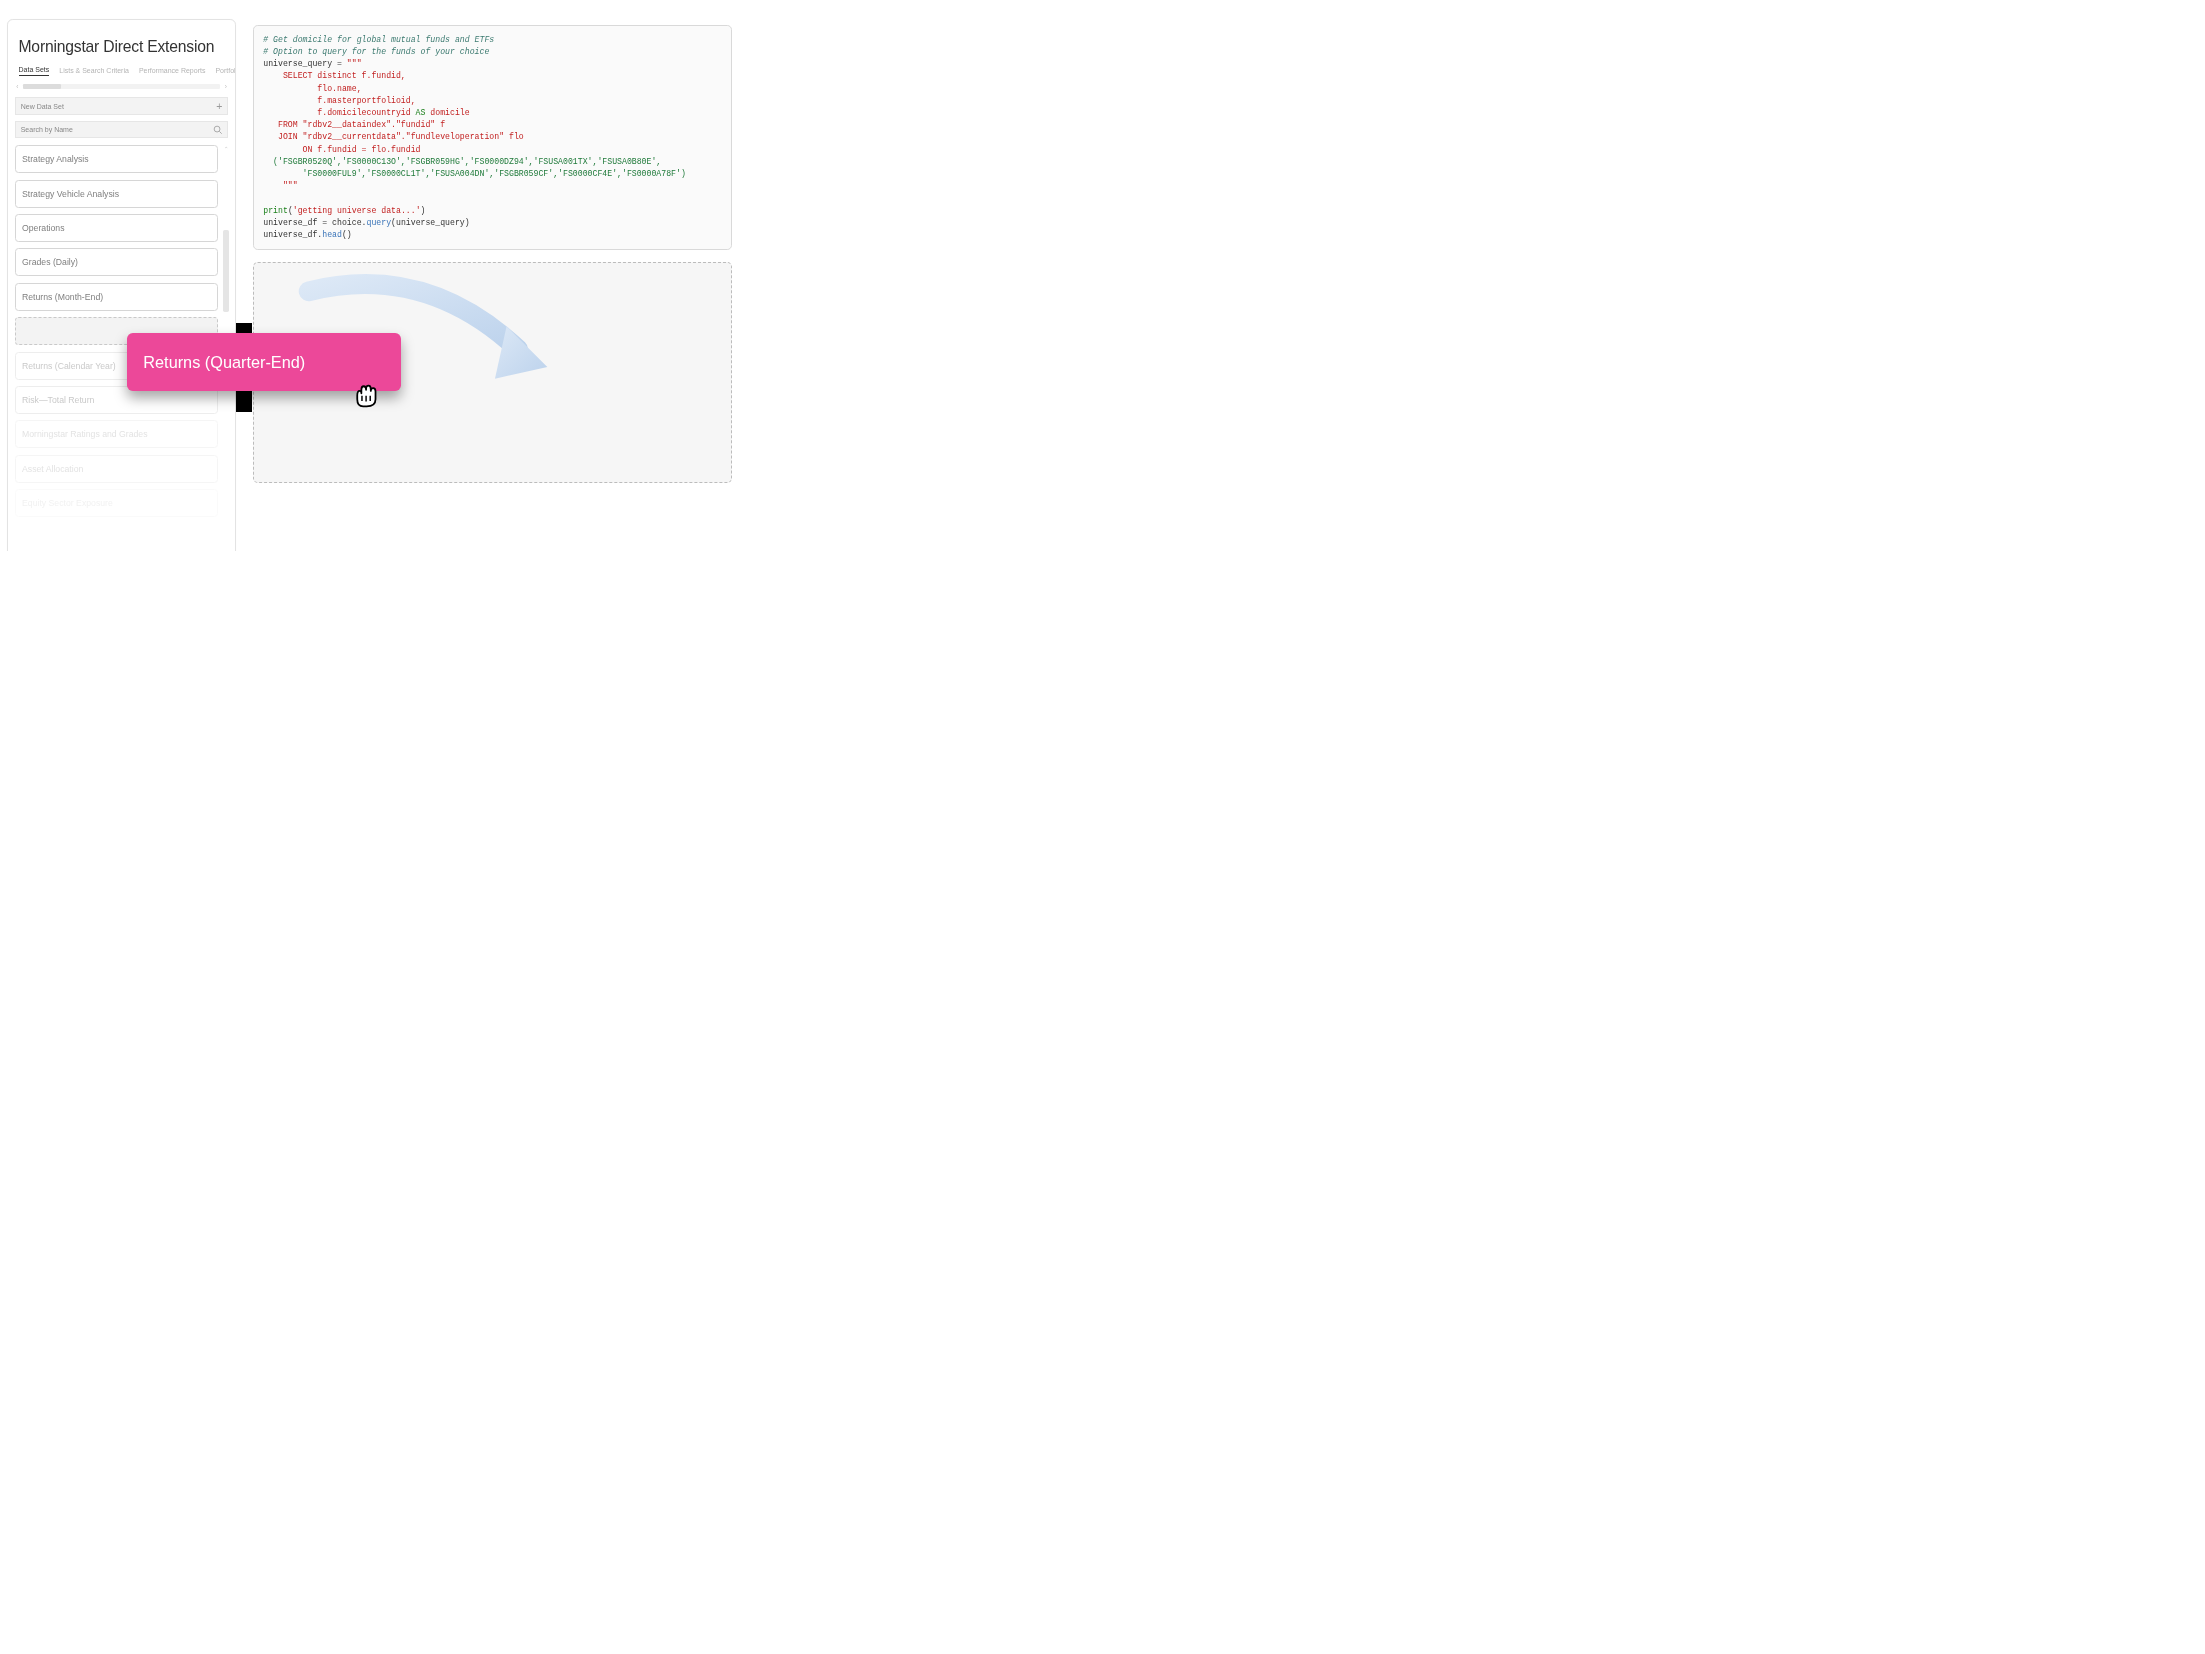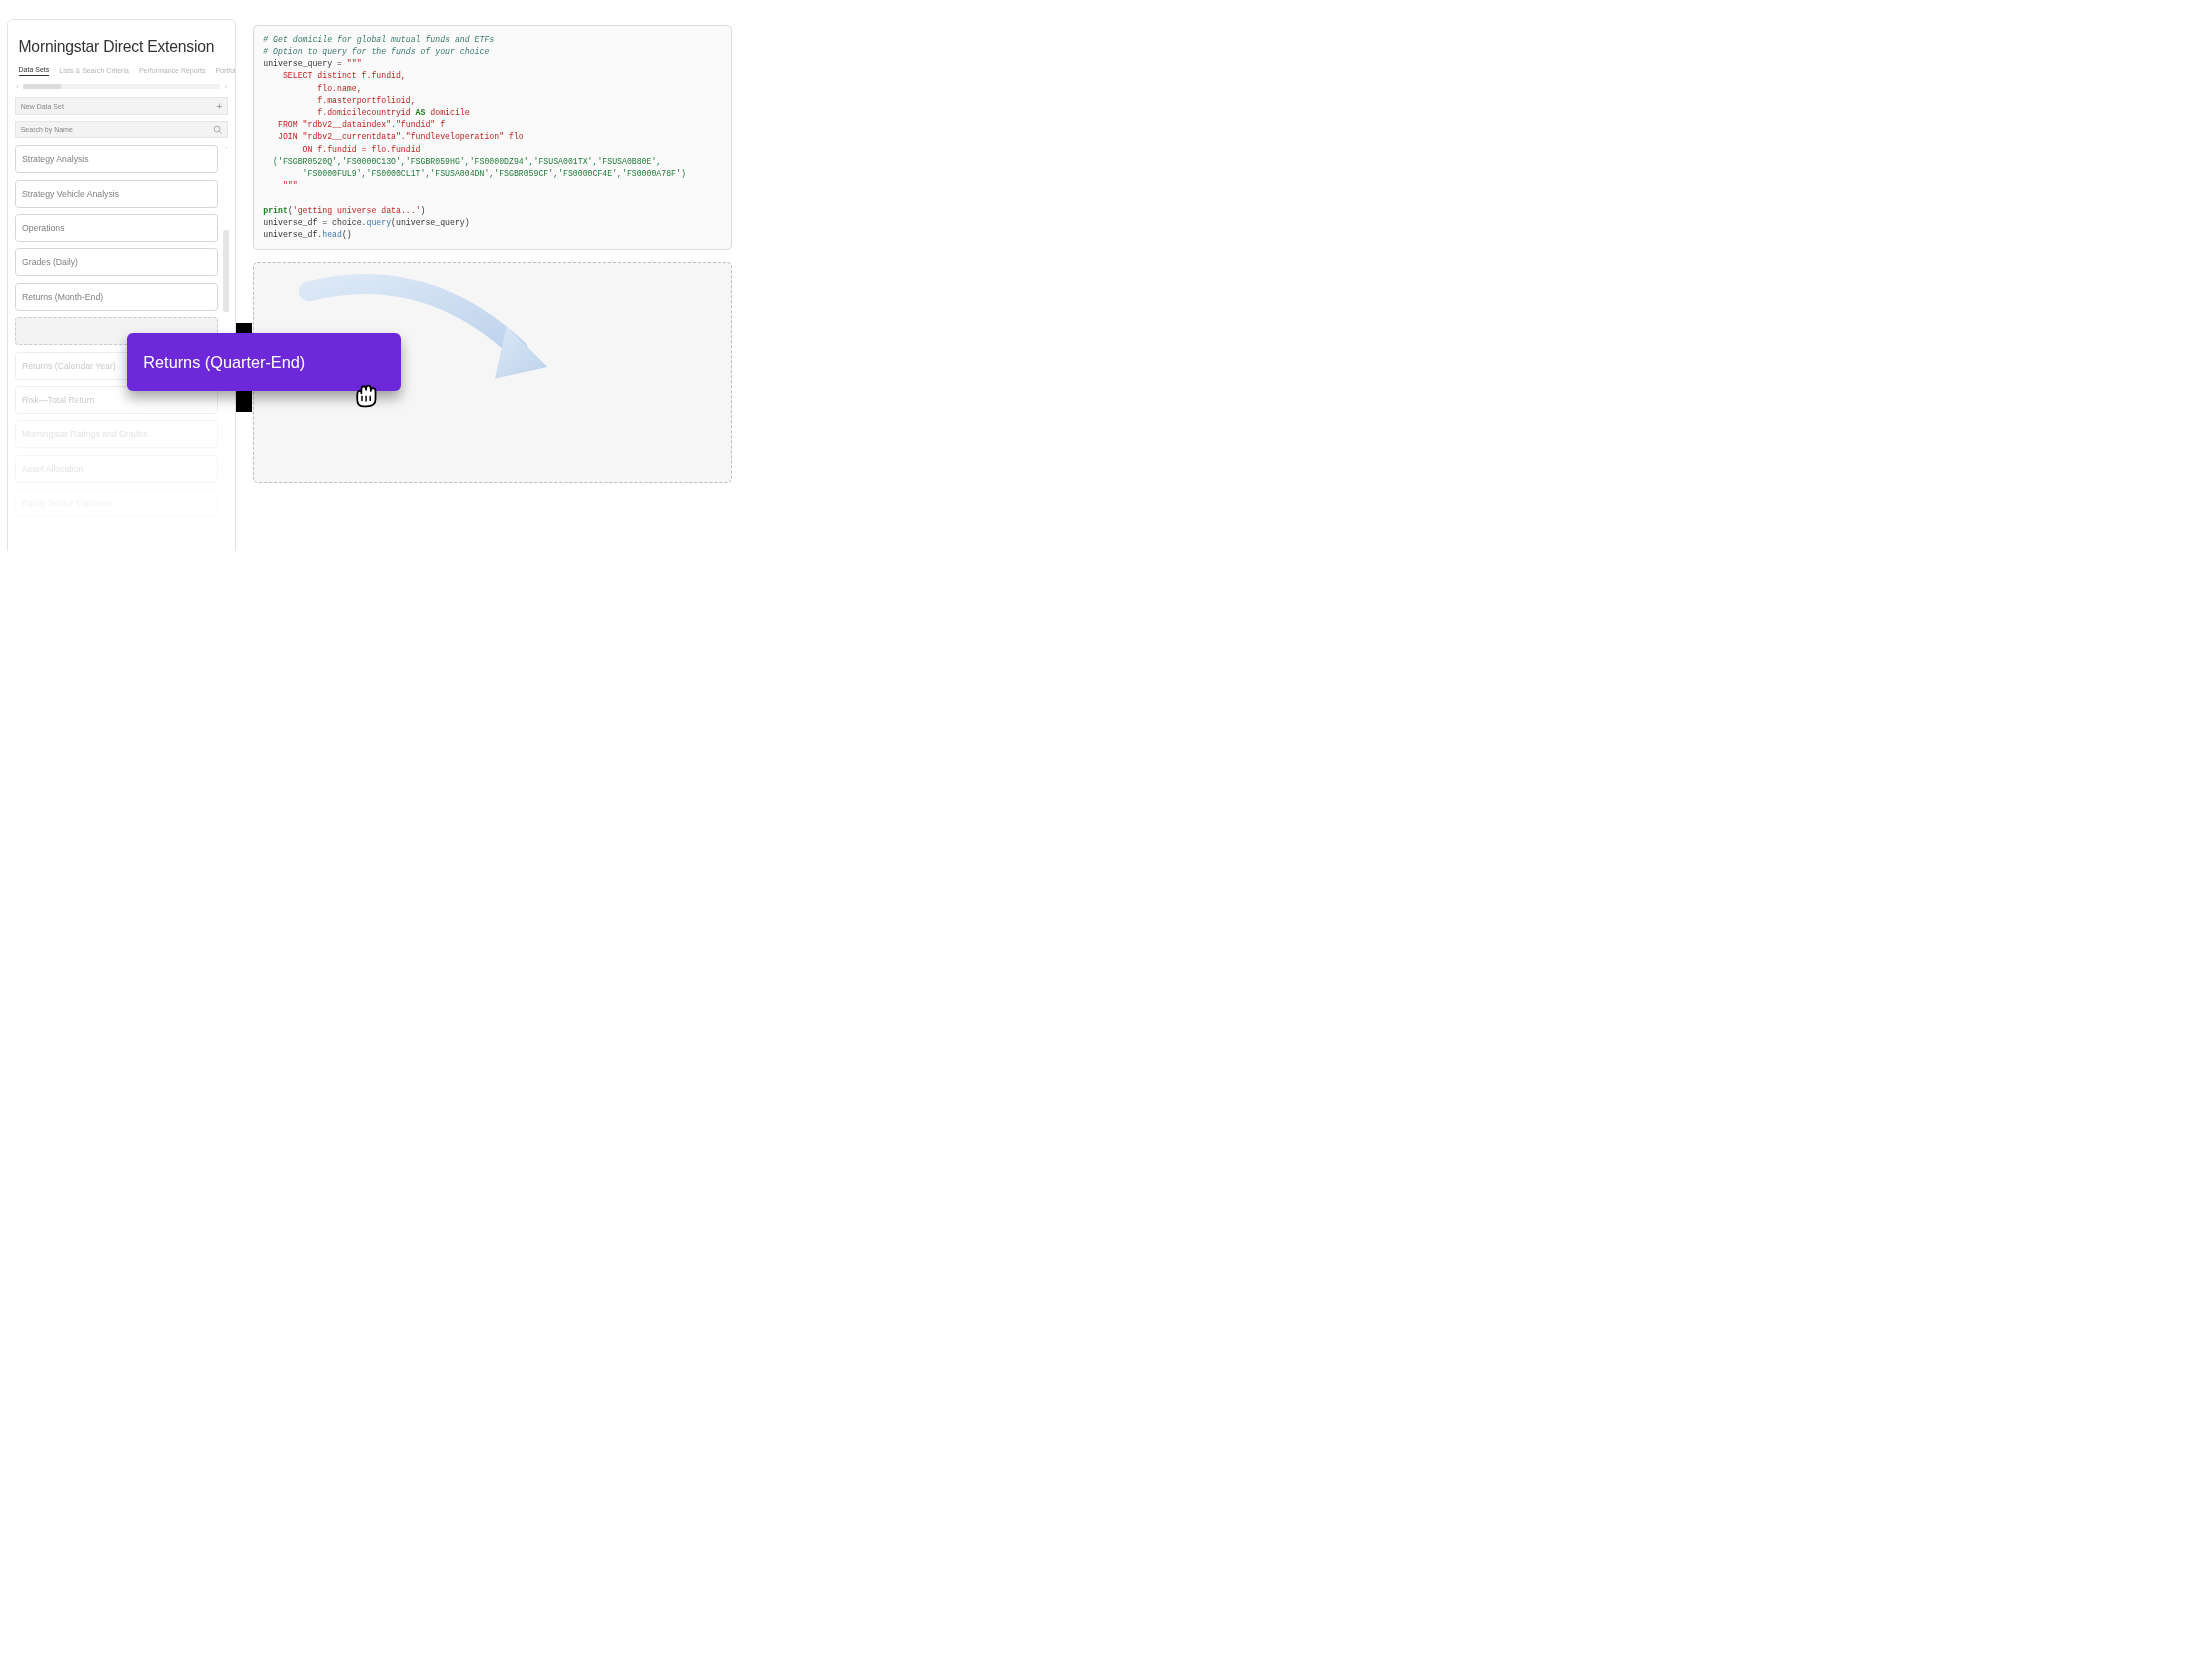--- a/index.html
+++ b/index.html
@@ -186,21 +186,21 @@
     border-radius: 4.7px;
     background: #fafafa;
     padding: 8.2px 9.3px;
     font-family: "SFMono-Regular", Menlo, Consolas, "Courier New", monospace;
     font-size: 8.2px;
     line-height: 12.2px;
     color: #333;
     overflow: hidden;
   }
   .tok-comment { color: #3c7a70; font-style: italic; }
-  .tok-kw { color: #1a7f1a; font-weight: 700; }
+  .tok-kw { color: #1a7f1a; font-weight: 400; }
   .tok-red { color: #c22121; }
   .tok-strgrn { color: #1f7a3a; }
   .tok-call { color: #3a74b8; }
   pre { white-space: pre; font-family: inherit; }
 
   
   .dropzone {
     position: absolute;
     left: 253px;
     top: 262px;
@@ -219,21 +219,21 @@
     pointer-events: none;
   }
 
   
   .drag-chip {
     position: absolute;
     left: 127px;
     top: 333px;
     width: 274px;
     height: 58px;
-    background: #6d28d9;
+    background: #ec4899;
     border-radius: 5.8px;
     box-shadow: 0 7px 12.8px rgba(0,0,0,0.35);
     display: flex;
     align-items: center;
     padding: 0 16.3px;
     color: #fff;
     font-size: 16.3px;
     font-family: "Helvetica Neue", Arial, sans-serif;
     font-stretch: condensed;
     letter-spacing: 0px;

